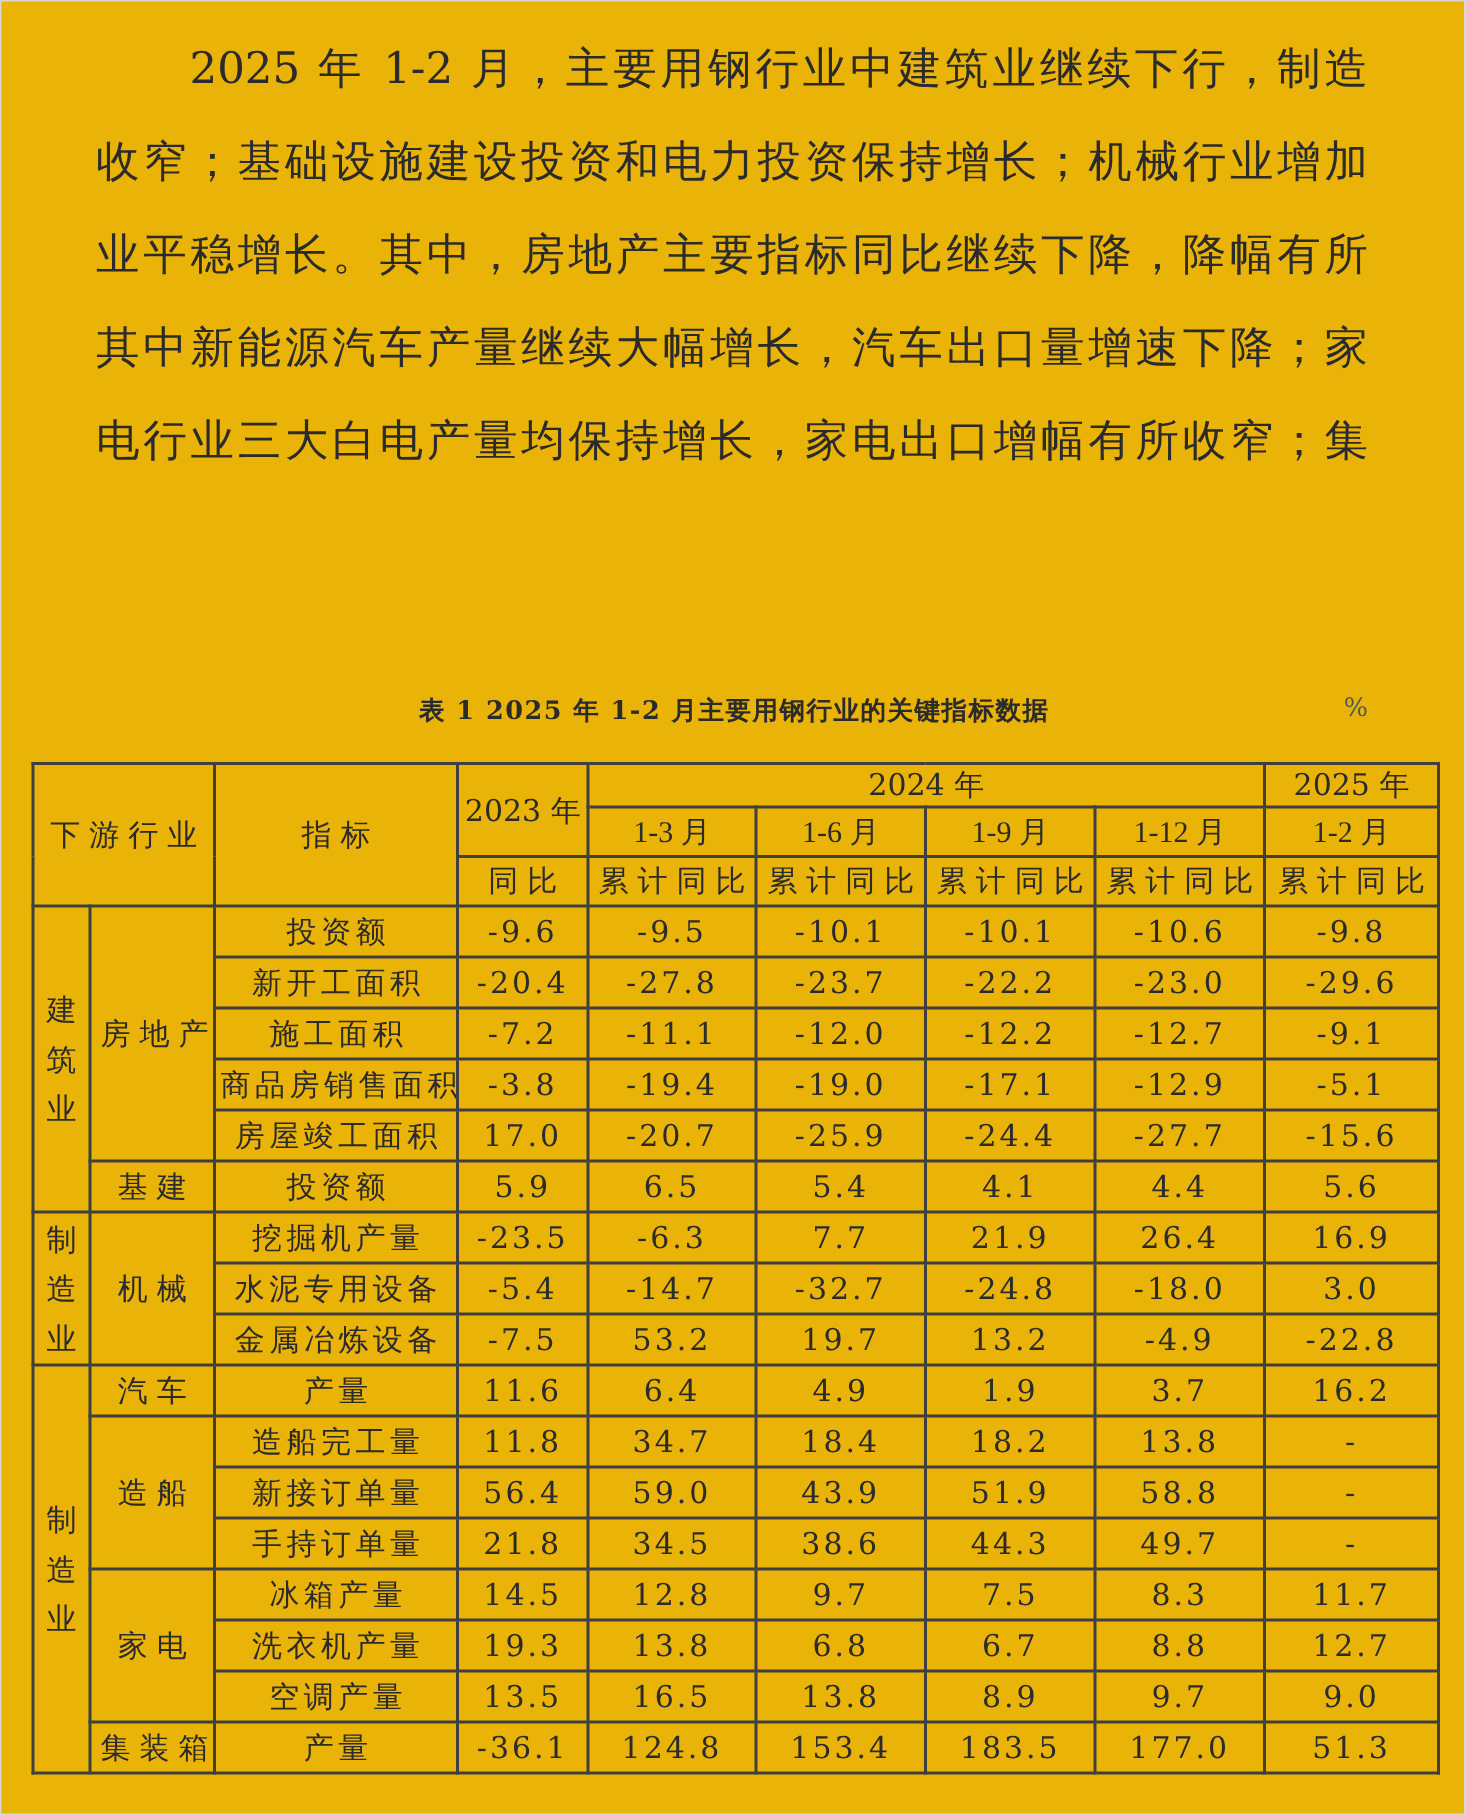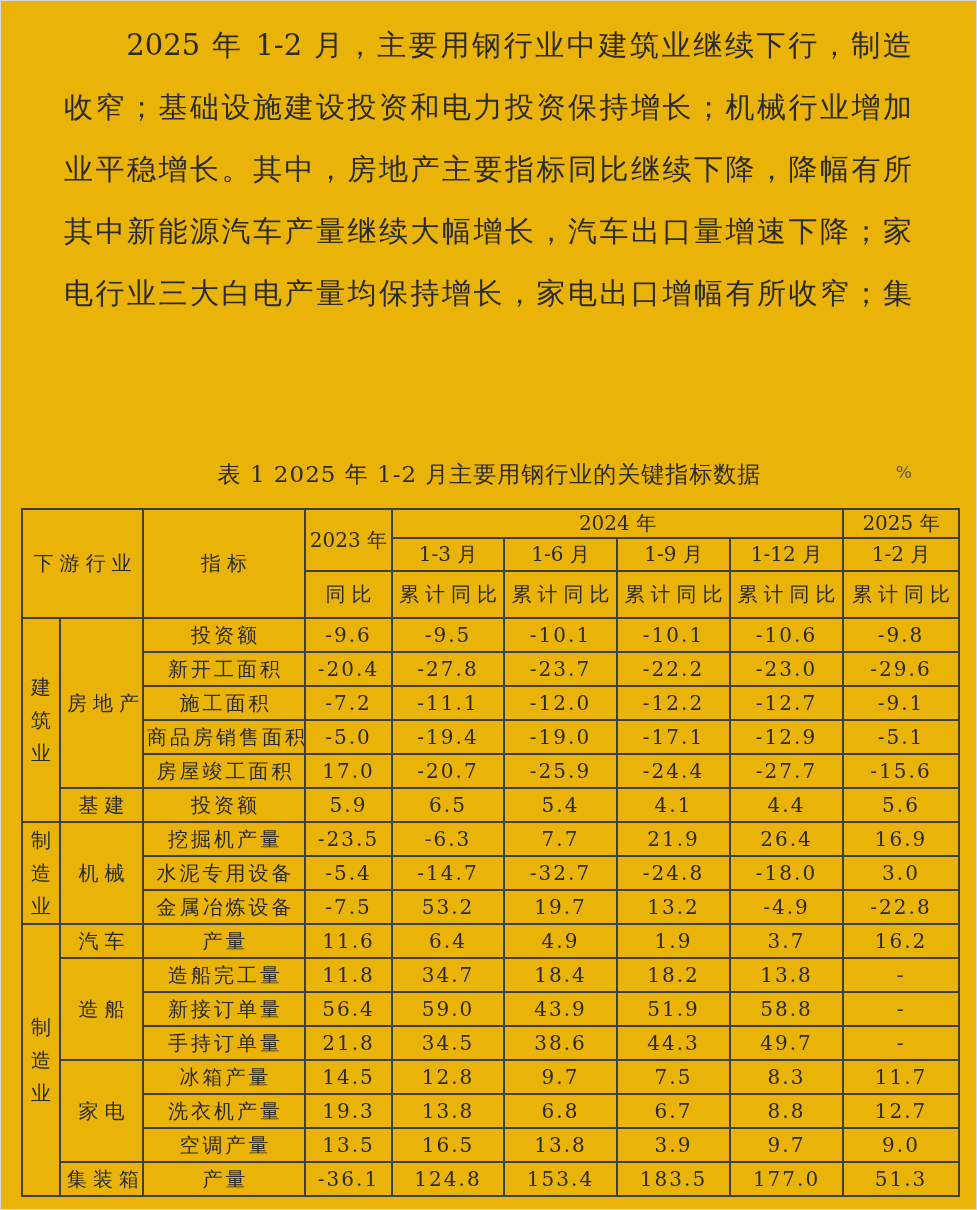--- a/index.html
+++ b/index.html
@@ -33,23 +33,24 @@
   
   .title-row {
     position: absolute;
     left: 21px;
     top: 450px;
     width: 937px;
     height: 56px;
     text-align: center;
   }
   .table-title {
-    font-size: 23px;
+    font-size: 17px;
     line-height: 48px;
     letter-spacing: 1px;
+    font-weight: bold;
   }
   .table-unit {
     position: absolute;
     right: 46px;
     top: 12px;
     font-size: 17px;
     color: #555555;
   }
   
   table.kpi {
@@ -63,22 +64,22 @@
   table.kpi th, table.kpi td {
     border: 2px solid #3f3f3f;
     font-weight: normal;
     text-align: center;
     vertical-align: middle;
     padding: 0;
     font-size: 20px;
     overflow: hidden;
   }
   thead tr.hr1 { height: 29px; }
-  thead tr.hr2 { height: 33px; }
-  thead tr.hr3 { height: 47px; }
+  thead tr.hr2 { height: 33px; font-family: Liberation Serif, serif; }
+  thead tr.hr3 { height: 33px; }
   tbody tr { height: 34px; }
   .gap    { letter-spacing: 6px; text-indent: 6px; white-space: nowrap; }
   .gap-sm { letter-spacing: 3px; text-indent: 3px; white-space: nowrap; margin-top: 12px; }
   .num    { letter-spacing: 2px; }
   .vert   { white-space: pre-line; line-height: 33px; }
 </style>
 </head>
 <body>
 
 <div class="page">
@@ -159,21 +160,21 @@
           <td class="gap-sm">施工面积</td>
           <td class="num">-7.2</td>
           <td class="num">-11.1</td>
           <td class="num">-12.0</td>
           <td class="num">-12.2</td>
           <td class="num">-12.7</td>
           <td class="num">-9.1</td>
         </tr>
         <tr>
           <td class="gap-sm">商品房销售面积</td>
-          <td class="num">-5.0</td>
+          <td class="num">-3.8</td>
           <td class="num">-19.4</td>
           <td class="num">-19.0</td>
           <td class="num">-17.1</td>
           <td class="num">-12.9</td>
           <td class="num">-5.1</td>
         </tr>
         <tr>
           <td class="gap-sm">房屋竣工面积</td>
           <td class="num">17.0</td>
           <td class="num">-20.7</td>
@@ -281,21 +282,21 @@
           <td class="num">6.8</td>
           <td class="num">6.7</td>
           <td class="num">8.8</td>
           <td class="num">12.7</td>
         </tr>
         <tr>
           <td class="gap-sm">空调产量</td>
           <td class="num">13.5</td>
           <td class="num">16.5</td>
           <td class="num">13.8</td>
-          <td class="num">3.9</td>
+          <td class="num">8.9</td>
           <td class="num">9.7</td>
           <td class="num">9.0</td>
         </tr>
         <tr>
           <td class="gap" rowspan="1">集装箱</td>
           <td class="gap-sm">产量</td>
           <td class="num">-36.1</td>
           <td class="num">124.8</td>
           <td class="num">153.4</td>
           <td class="num">183.5</td>

